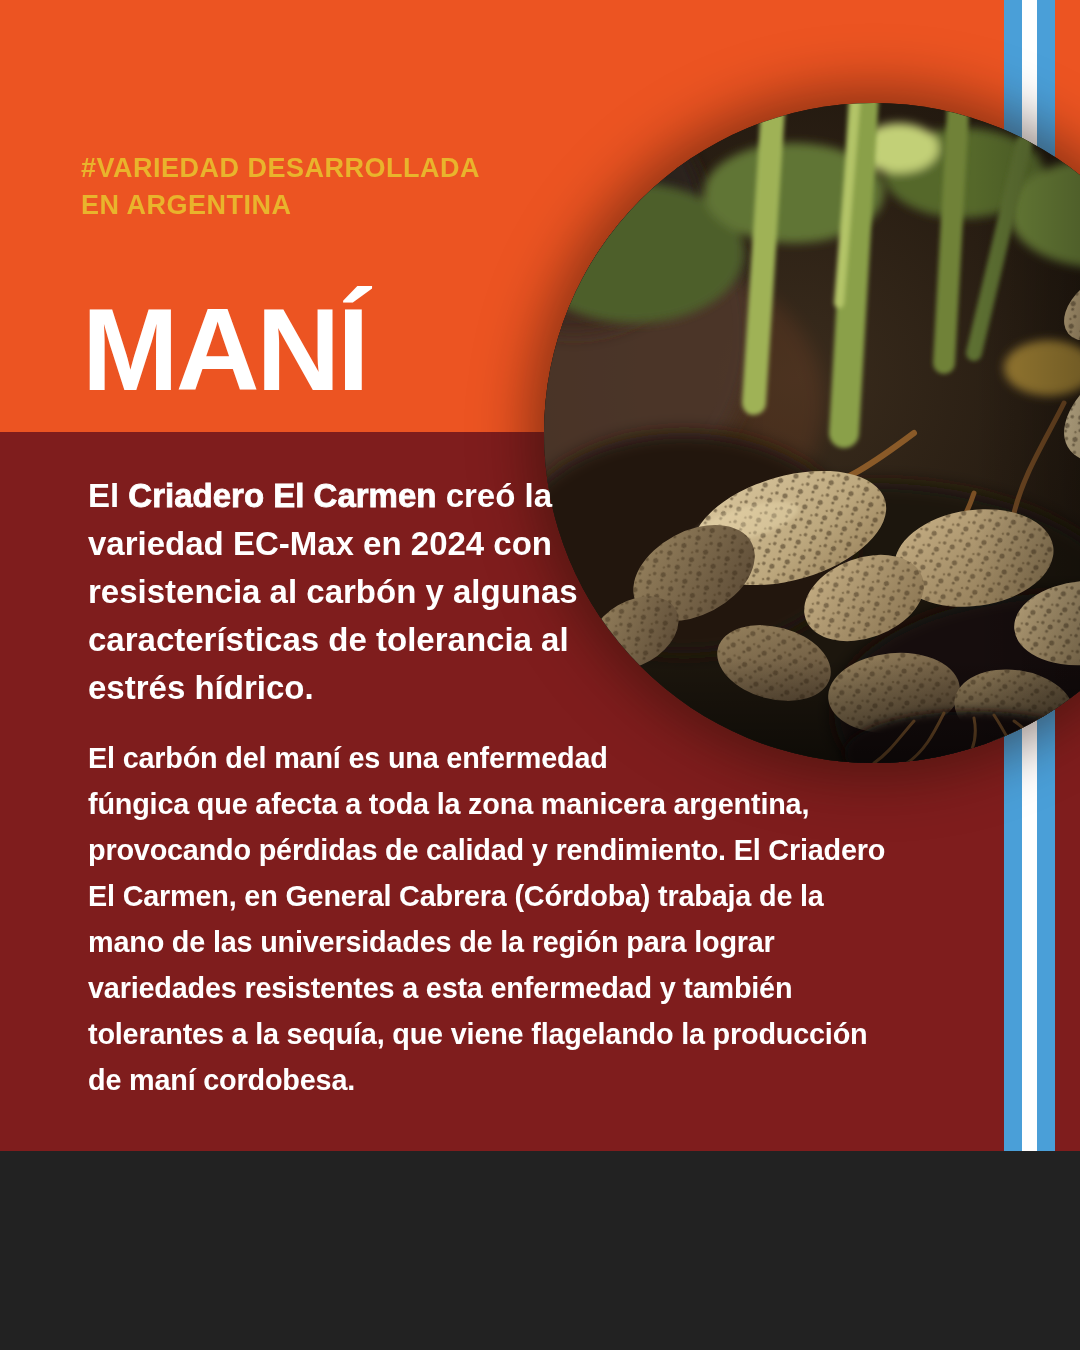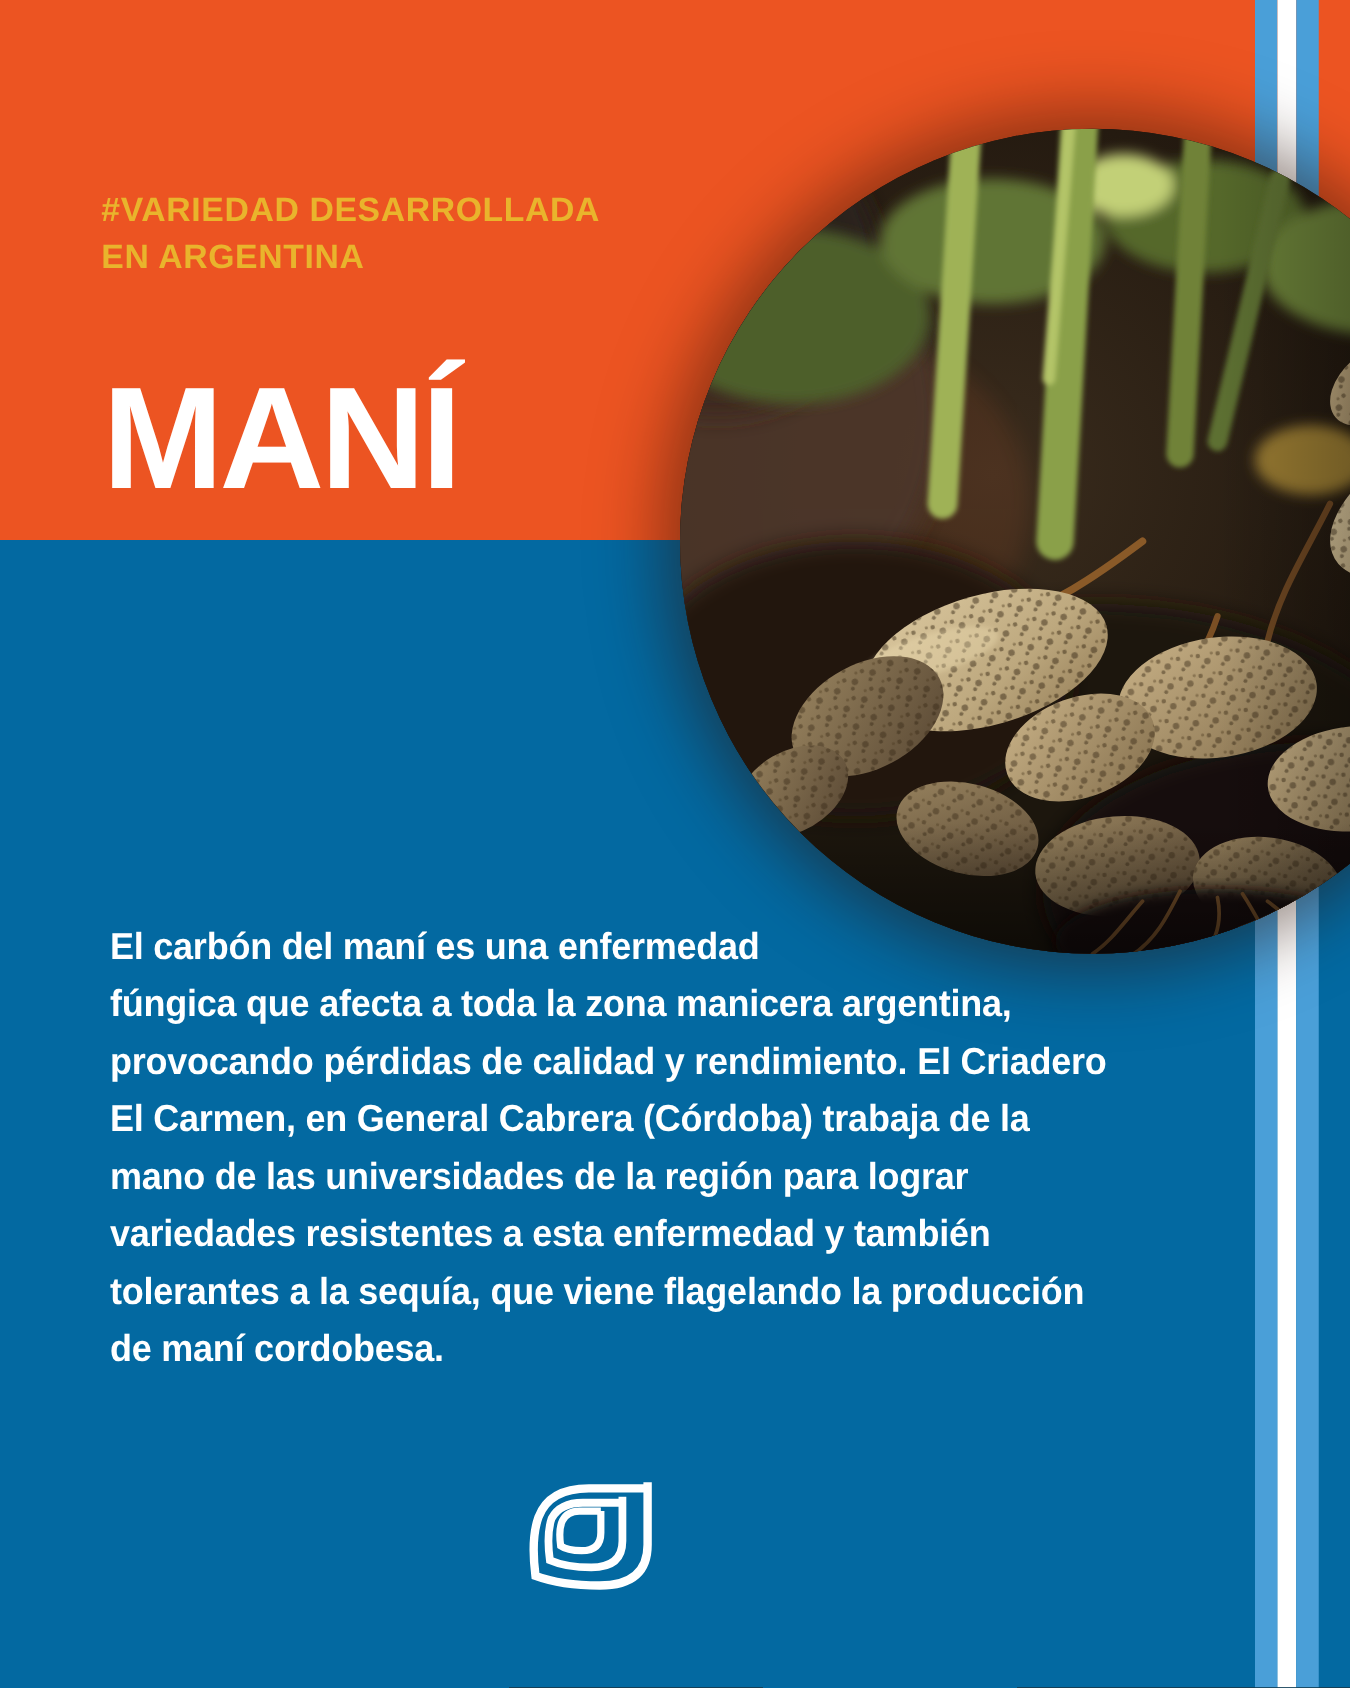--- a/index.html
+++ b/index.html
@@ -1,20 +1,20 @@
 <!DOCTYPE html>
 <html><head>
 <meta charset="utf-8">
 <style>
   html,body{margin:0;padding:0;background:#222;}
   .canvas{
     position:relative;
-    width:1080px;height:1350px;
+    width:1080px;height:1151px;
     overflow:hidden;
-    background:#0369a1;
+    background:#7f1d1d;
     font-family:"Liberation Sans", sans-serif;
   }
   .top-band{
     position:absolute;left:0;top:0;width:1080px;height:432px;
     background:#EC5422;
   }
   
   .stripe{position:absolute;top:0;height:1350px;z-index:1;}
   .stripe.b1{left:1004px;width:18px;background:#4A9FD8;}
   .stripe.wc{left:1022px;width:15px;background:#FFFFFF;}
@@ -234,20 +234,25 @@
 
       <rect x="430" y="0" width="230" height="660" fill="url(#shadeR)"></rect>
       <rect x="0" y="555" width="660" height="105" fill="url(#shadeB)"></rect>
     </svg>
   </div>
 
   <div class="hashtag">#VARIEDAD DESARROLLADA EN ARGENTINA</div>
 
   <div class="title">MANÍ</div>
 
+  <div class="para1"><span>El </span><span class="xbold">Criadero El Carmen</span><span> creó la
+variedad EC-Max en 2024 con
+resistencia al carbón y algunas
+características de tolerancia al
+estrés hídrico.</span></div>
 
   <div class="para2">El carbón del maní es una enfermedad
 fúngica que afecta a toda la zona manicera argentina,
 provocando pérdidas de calidad y rendimiento. El Criadero
 El Carmen, en General Cabrera (Córdoba) trabaja de la
 mano de las universidades de la región para lograr
 variedades resistentes a esta enfermedad y también
 tolerantes a la sequía, que viene flagelando la producción
 de maní cordobesa.</div>
 

